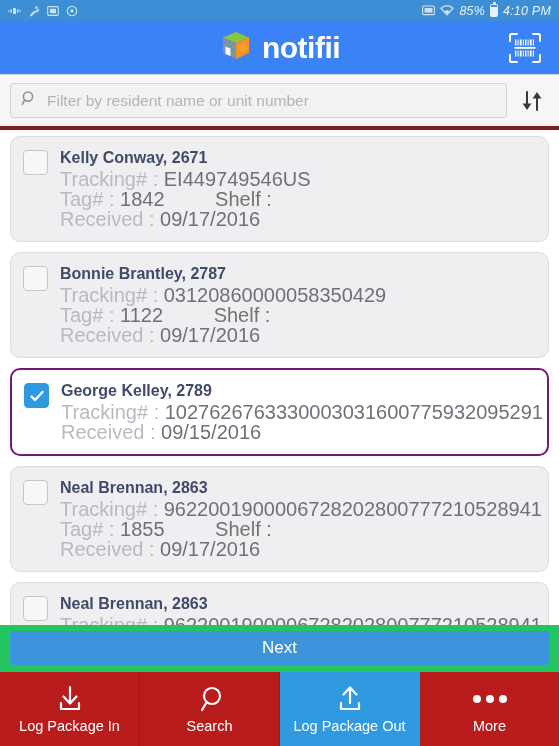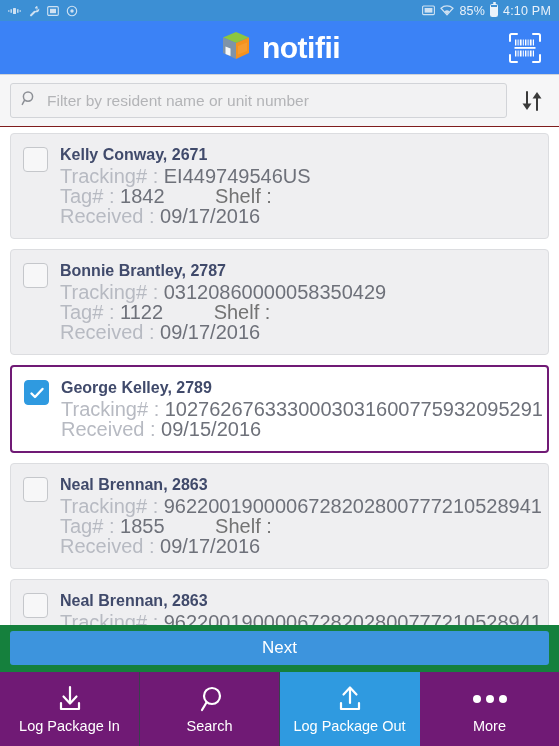--- a/index.html
+++ b/index.html
@@ -19,21 +19,21 @@
   .statusbar {
     height: 21px;
     background: #3c8fd4;
     display: flex; align-items: center;
     padding: 0 8px;
     color: #dce9f5;
     font-size: 12px;
     flex: 0 0 21px;
   }
   .sb-left { display: flex; align-items: center; gap: 7px; }
-  .sb-right { margin-left: auto; display: flex; align-items: center; gap: 5px; }
+  .sb-right { margin-left: auto; display: flex; align-items: center; gap: 5px; font-style: italic; }
   .sb-icon { display: inline-flex; align-items: center; opacity: .92; }
   .sb-text { font-size: 12.5px; color: #eaf2fa; letter-spacing: .2px; }
   .battery {
     width: 8px; height: 13px; border: 1.5px solid #eaf2fa;
     border-radius: 1.5px; position: relative; background: linear-gradient(to top,#eaf2fa 85%, transparent 85%);
   }
   .battery:after {
     content: ""; position: absolute; top: -3px; left: 1.5px;
     width: 3px; height: 2px; background: #eaf2fa; border-radius: 1px;
   }
@@ -54,21 +54,21 @@
   .scan-btn {
     position: absolute; right: 14px; top: 50%; transform: translateY(-50%);
     width: 40px; height: 38px;
     display: flex; align-items: center; justify-content: center;
   }
 
   
   .searchrow {
     background: #f6f6f7;
     border-top: 1px solid #cfd3d8;
-    border-bottom: 1px solid #7f1d1d;
+    border-bottom: 4px solid #7f1d1d;
     padding: 8px 10px 8px 10px;
     display: flex; align-items: center; gap: 8px;
     flex: 0 0 auto;
   }
   .searchbox {
     flex: 1;
     height: 35px;
     background: #f2f2f3;
     border: 1px solid #d2d4d8;
     border-radius: 3px;
@@ -93,21 +93,21 @@
   .list {
     flex: 1 1 auto;
     background: #ffffff;
     padding: 6px 10px 0 10px;
     overflow: hidden;
     position: relative;
   }
   .card {
     background: #efeff1;
     border: 1px solid #dcdde0;
-    border-radius: 4px;
+    border-radius: 10px;
     margin-bottom: 10px;
     padding: 10px 12px 12px 12px;
     display: flex;
     gap: 12px;
   }
   .card.selected {
     background: #ffffff;
     border: 2px solid #701a75;
   }
   .cbox {
@@ -139,37 +139,37 @@
     white-space: nowrap;
   }
   .lbl { color: #b7bac2; }
   .val { color: #6e717a; }
   .lbl-dim { color: #737373; margin-left: 45px; }
 
   
   .nextwrap {
     position: absolute;
     left: 0; right: 0; bottom: 0;
-    background: #15803d;
+    background: #22c55e;
     padding: 6px 10px 7px 10px;
   }
   .next-btn {
     width: 100%; height: 34px;
     background: #3d94dd;
     border: none; border-radius: 3px;
     color: #ffffff;
     font-family: "Liberation Sans", sans-serif;
     font-size: 17px;
     display: flex; align-items: center; justify-content: center;
   }
 
   
   .tabbar {
     height: 74px;
-    background: #701a75;
+    background: #b91c1c;
     display: flex;
     flex: 0 0 74px;
   }
   .tab {
     flex: 1;
     display: flex; flex-direction: column;
     align-items: center; justify-content: center;
     gap: 5px;
     color: #ffffff;
     border-right: 1px solid #3a414c;

